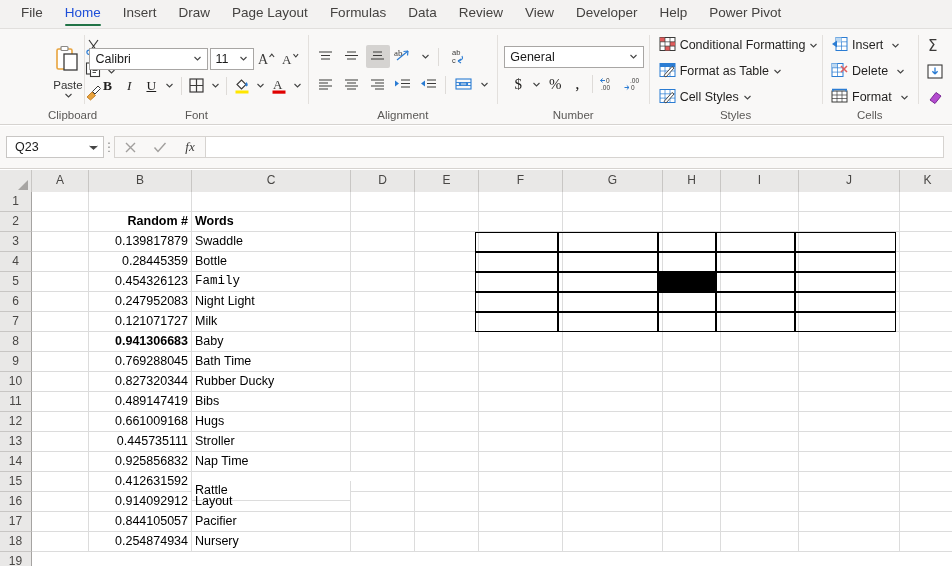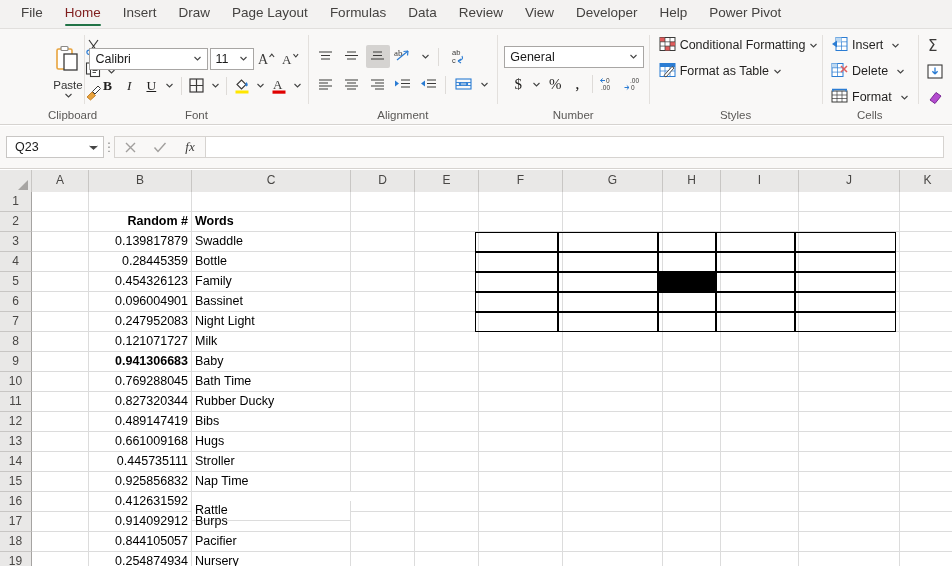--- a/index.html
+++ b/index.html
@@ -21,21 +21,21 @@
     display:flex; align-items:flex-end;
     border-bottom:1px solid #e1dfdd;
   }
   .tab {
     position:relative;
     padding:0 11px; height:29px; line-height:27px;
     font-size:13.5px; color:#444240;
     white-space:nowrap; cursor:pointer;
   }
   .tab:first-child { margin-left:10px;margin-top:32px; }
-  .tab.active { color:#7f1d1d; font-weight:400; }
+  .tab.active { color:#1d4ed8; font-weight:400; }
   .tab.active::after {
     content:""; position:absolute; left:11px; right:11px; bottom:2px;
     height:2.5px; background:#217346; border-radius:1px;
   }
 
   
   .ribbon {
     position:absolute; top:29px; left:0; width:952px; height:96px;
     background:#f9f8f7;
     border-bottom:1px solid #d6d3d0;
@@ -509,20 +509,35 @@
           <div class="bigbtn">
             <span>
               <svg width="17" height="16" viewBox="0 0 17 16">
                 <rect x="1" y="1.5" width="15" height="13" fill="#fff" stroke="#2b7cd3" stroke-width="1"></rect>
                 <rect x="1" y="1.5" width="15" height="3.5" fill="#2b7cd3"></rect>
                 <path d="M1 9h15 M6 5h0 M6 5v9.5 M11 5v9.5" stroke="#2b7cd3" stroke-width="0.7"></path>
                 <path d="M5 13.5 L13 4.5 L15 6 L7 15 Z" fill="#fff" stroke="#3b3a39" stroke-width="0.9"></path>
               </svg>
             </span>
             <span class="bl">Format as Table</span>
+            <span class="chev">
+              <svg width="9" height="9" viewBox="0 0 9 9">
+                  <path d="M1.5 3 L4.5 6 L7.5 3" fill="none" stroke="#444" stroke-width="1.1"></path>
+                </svg>
+            </span>
+          </div>
+          <div class="bigbtn">
+            <span>
+              <svg width="17" height="16" viewBox="0 0 17 16">
+                <rect x="1" y="1.5" width="15" height="13" fill="#fff" stroke="#2b7cd3" stroke-width="1"></rect>
+                <path d="M1 5.8h15 M1 10.1h15 M6 1.5v13 M11 1.5v13" stroke="#2b7cd3" stroke-width="0.7"></path>
+                <path d="M5 13.5 L13 4.5 L15 6 L7 15 Z" fill="#fff" stroke="#3b3a39" stroke-width="0.9"></path>
+              </svg>
+            </span>
+            <span class="bl">Cell Styles</span>
             <span class="chev">
               <svg width="9" height="9" viewBox="0 0 9 9">
                   <path d="M1.5 3 L4.5 6 L7.5 3" fill="none" stroke="#444" stroke-width="1.1"></path>
                 </svg>
             </span>
           </div>
         </div>
       </div>
       <div class="grp-label">Styles</div>
     </div>
@@ -726,34 +741,21 @@
           <div class="gc" style="width: 84px;"></div>
           <div class="gc" style="width: 100px;"></div>
           <div class="gc" style="width: 58px;"></div>
           <div class="gc" style="width: 78px;"></div>
           <div class="gc" style="width: 101px;"></div>
           <div class="gc" style="width: 56px;"></div>
         </div>
         <div class="grow">
           <div class="gc" style="width: 57px;"></div>
           <div class="gc num" style="width: 103px;">0.454326123</div>
-          <div class="gc txt" style="width: 159px;">Family</div>
-          <div class="gc" style="width: 64px;"></div>
-          <div class="gc" style="width: 64px;"></div>
-          <div class="gc" style="width: 84px;"></div>
-          <div class="gc" style="width: 100px;"></div>
-          <div class="gc" style="width: 58px;"></div>
-          <div class="gc" style="width: 78px;"></div>
-          <div class="gc" style="width: 101px;"></div>
-          <div class="gc" style="width: 56px;"></div>
-        </div>
-        <div class="grow">
-          <div class="gc" style="width: 57px;"></div>
-          <div class="gc num" style="width: 103px;">0.096004901</div>
-          <div class="gc txt" style="width: 159px;">Bassinet</div>
+          <div class="gc txt" style="width: 159px; font-family: Liberation Mono, monospace;">Family</div>
           <div class="gc" style="width: 64px;"></div>
           <div class="gc" style="width: 64px;"></div>
           <div class="gc" style="width: 84px;"></div>
           <div class="gc" style="width: 100px;"></div>
           <div class="gc" style="width: 58px;"></div>
           <div class="gc" style="width: 78px;"></div>
           <div class="gc" style="width: 101px;"></div>
           <div class="gc" style="width: 56px;"></div>
         </div>
         <div class="grow">
@@ -882,21 +884,21 @@
           <div class="gc" style="width: 84px;"></div>
           <div class="gc" style="width: 100px;"></div>
           <div class="gc" style="width: 58px;"></div>
           <div class="gc" style="width: 78px;"></div>
           <div class="gc" style="width: 101px;"></div>
           <div class="gc" style="width: 56px;"></div>
         </div>
         <div class="grow">
           <div class="gc" style="width: 57px;"></div>
           <div class="gc num" style="width: 103px;">0.914092912</div>
-          <div class="gc txt" style="width: 159px;">Burps</div>
+          <div class="gc txt" style="width: 159px;">Layout</div>
           <div class="gc" style="width: 64px;"></div>
           <div class="gc" style="width: 64px;"></div>
           <div class="gc" style="width: 84px;"></div>
           <div class="gc" style="width: 100px;"></div>
           <div class="gc" style="width: 58px;"></div>
           <div class="gc" style="width: 78px;"></div>
           <div class="gc" style="width: 101px;"></div>
           <div class="gc" style="width: 56px;"></div>
         </div>
         <div class="grow">

